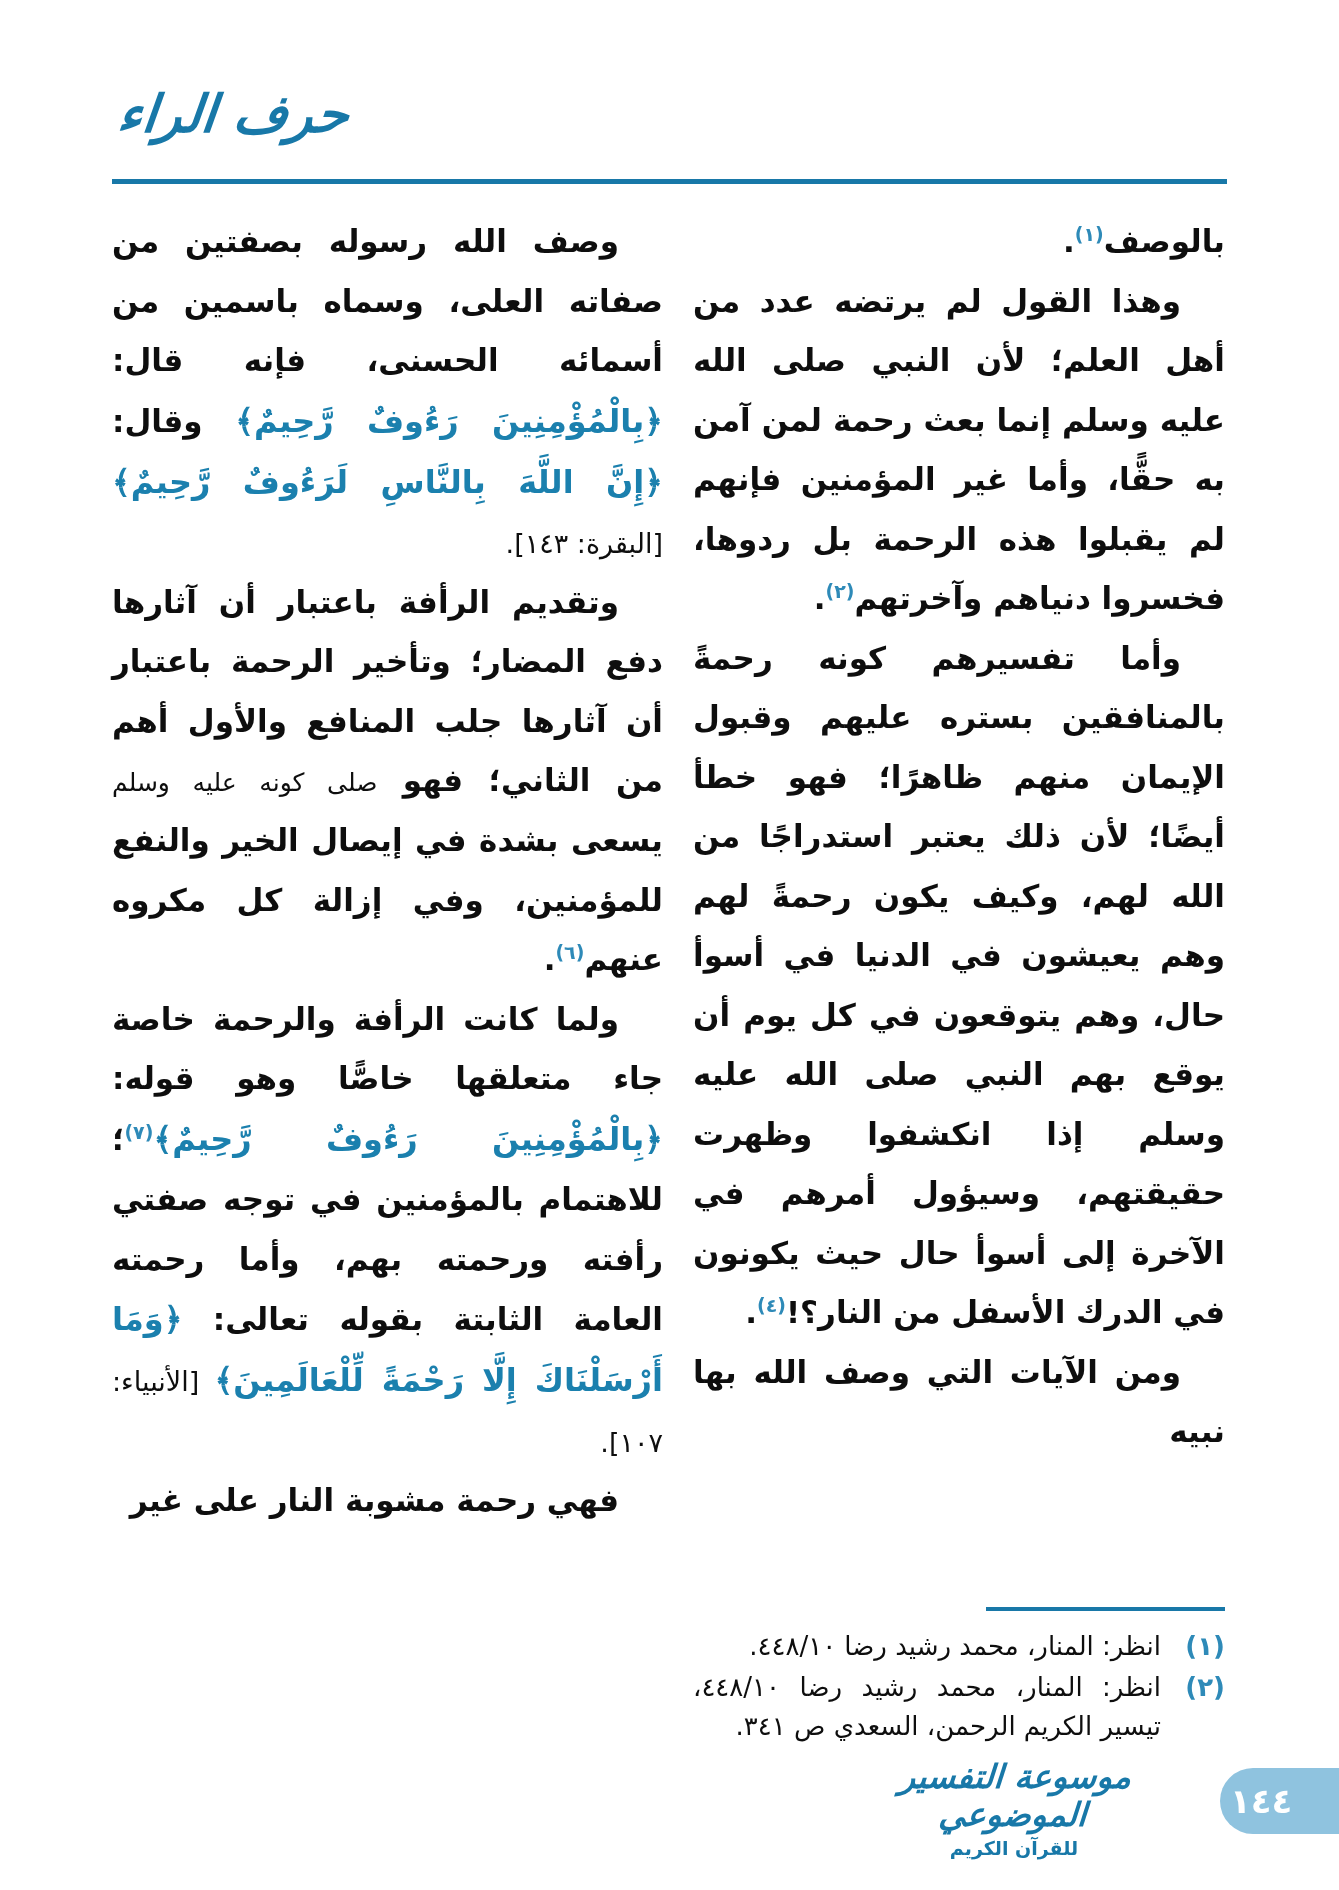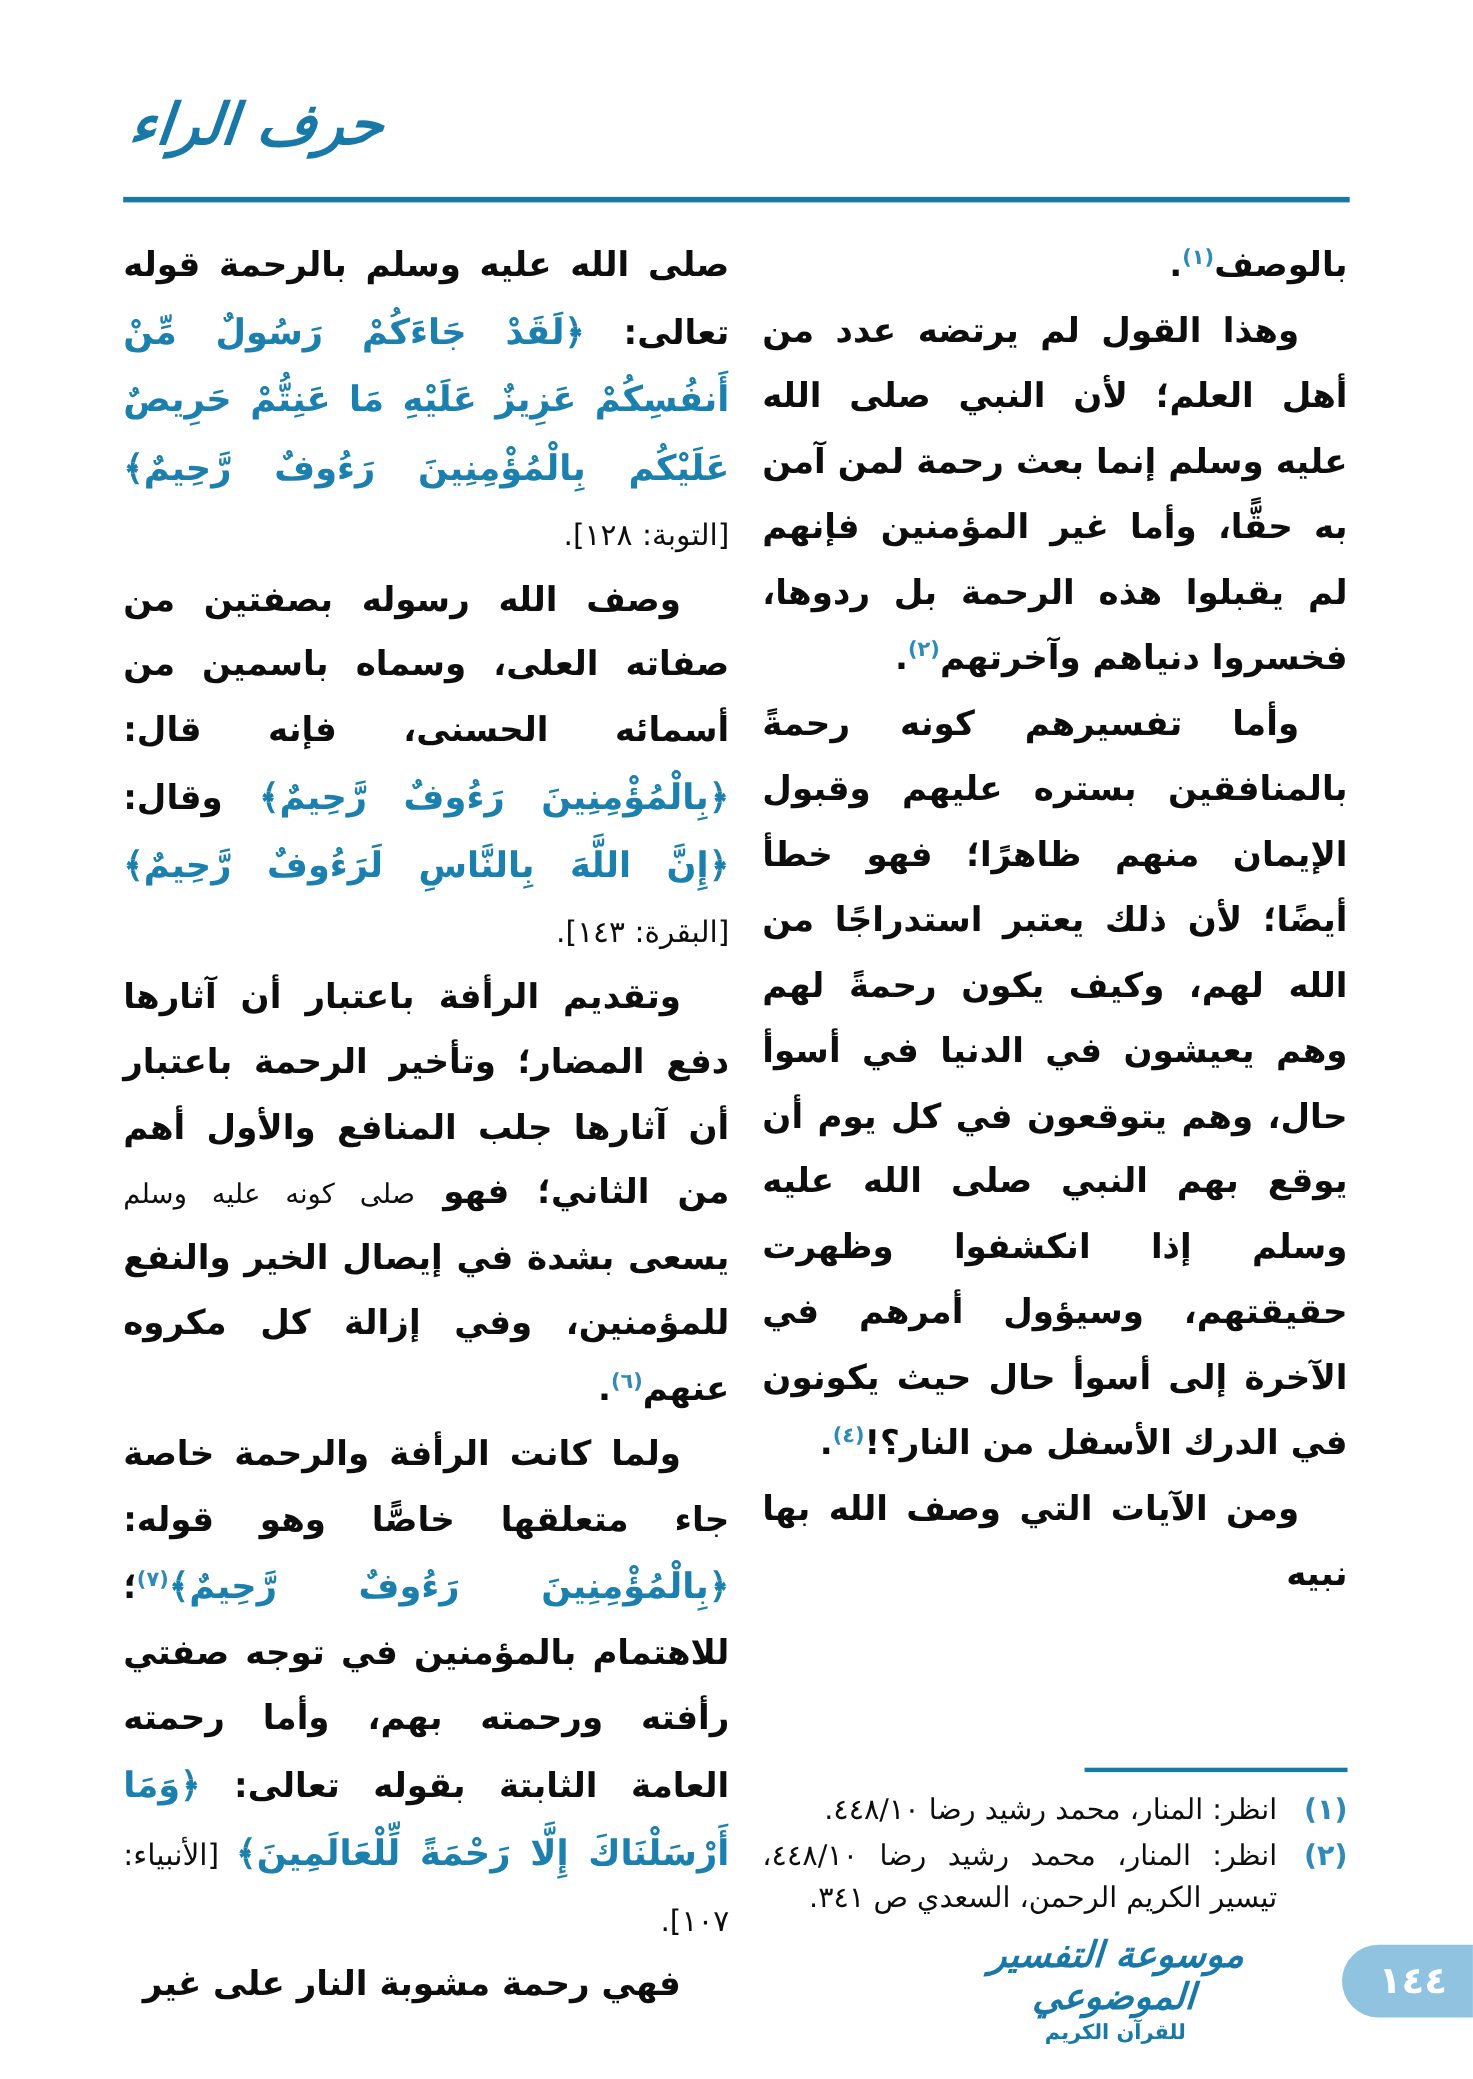--- a/index.html
+++ b/index.html
@@ -63,21 +63,21 @@
     text-align:center;color:#1878a8;line-height:1.15;
   }
   .logo-line1{
     font-size:33px;font-weight:bold;font-style:italic;
     transform:skewX(-4deg);
   }
   .logo-line2{font-size:19px;font-weight:bold;margin-top:4px;}
   .page-badge{
     position:absolute;right:0;top:1768px;width:119px;height:66px;
     background:#8fc3df;border-radius:40px 0 0 40px;
-    display:flex;align-items:center;justify-content:center;
+    display:flex;align-items:center;justify-content:flex-end;
     color:#ffffff;font-size:34px;font-weight:bold;
     padding-left:10px;box-sizing:border-box;
   }
 </style>
 </head>
 <body>
 
 <div class="header-title">
   <span class="inner">حرف الراء</span>
 </div>
@@ -100,21 +100,20 @@
           </div>
           <div class="fn">
             <span class="fn-num">(٢)</span>
             <span class="fn-text">انظر: المنار، محمد رشيد رضا ٤٤٨/١٠، تيسير الكريم الرحمن، السعدي ص ٣٤١.</span>
           </div>
         </div>
     </div>
   </div>
   <div class="col col-left">
     <div class="body">
-        <p class="para"><span class="seg-text">صلى الله عليه وسلم بالرحمة قوله تعالى: </span><span class="seg-quran">﴿لَقَدْ جَاءَكُمْ رَسُولٌ مِّنْ أَنفُسِكُمْ عَزِيزٌ عَلَيْهِ مَا عَنِتُّمْ حَرِيصٌ عَلَيْكُم بِالْمُؤْمِنِينَ رَءُوفٌ رَّحِيمٌ﴾</span><span class="seg-ref"> [التوبة: ١٢٨].</span></p>
         <p class="para indent"><span class="seg-text">وصف الله رسوله بصفتين من صفاته العلى، وسماه باسمين من أسمائه الحسنى، فإنه قال: </span><span class="seg-quran">﴿بِالْمُؤْمِنِينَ رَءُوفٌ رَّحِيمٌ﴾</span><span class="seg-text"> وقال: </span><span class="seg-quran">﴿إِنَّ اللَّهَ بِالنَّاسِ لَرَءُوفٌ رَّحِيمٌ﴾</span><span class="seg-ref"> [البقرة: ١٤٣].</span></p>
         <p class="para indent"><span class="seg-text">وتقديم الرأفة باعتبار أن آثارها دفع المضار؛ وتأخير الرحمة باعتبار أن آثارها جلب المنافع والأول أهم من الثاني؛ فهو </span><span class="seg-light">صلى كونه عليه وسلم</span><span class="seg-text"> يسعى بشدة في إيصال الخير والنفع للمؤمنين، وفي إزالة كل مكروه عنهم</span><span class="seg-fn">(٦)</span><span class="seg-text">.</span></p>
         <p class="para indent"><span class="seg-text">ولما كانت الرأفة والرحمة خاصة جاء متعلقها خاصًّا وهو قوله: </span><span class="seg-quran">﴿بِالْمُؤْمِنِينَ رَءُوفٌ رَّحِيمٌ﴾</span><span class="seg-fn">(٧)</span><span class="seg-text">؛ للاهتمام بالمؤمنين في توجه صفتي رأفته ورحمته بهم، وأما رحمته العامة الثابتة بقوله تعالى: </span><span class="seg-quran">﴿وَمَا أَرْسَلْنَاكَ إِلَّا رَحْمَةً لِّلْعَالَمِينَ﴾</span><span class="seg-ref"> [الأنبياء: ١٠٧].</span></p>
         <p class="para indent"><span class="seg-text">فهي رحمة مشوبة النار على غير</span></p>
       </div>
 
   </div>
 </div>
 
 <div class="logo">

